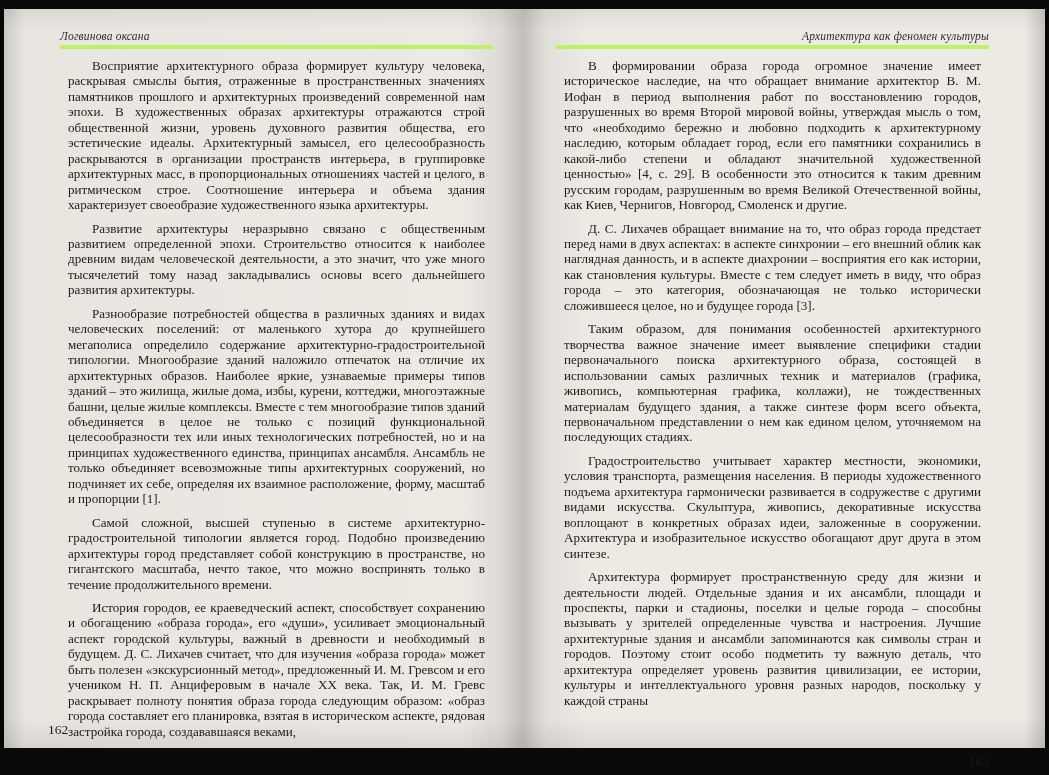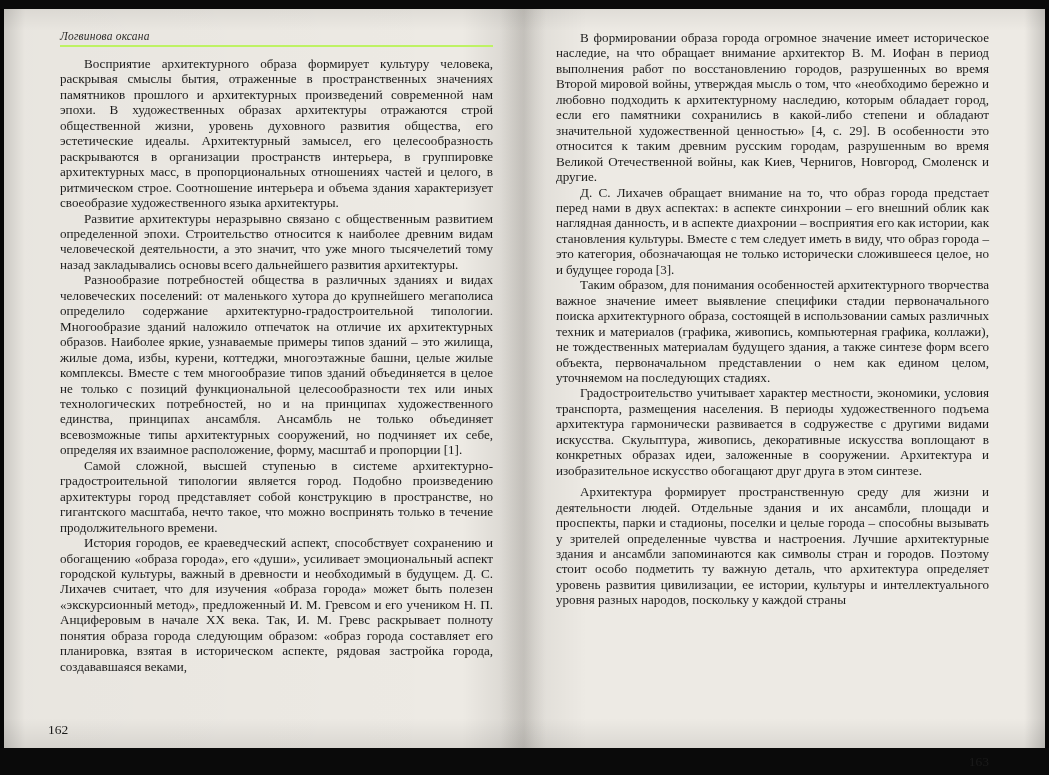--- a/index.html
+++ b/index.html
@@ -54,27 +54,27 @@
     color: #1b1b1b;
   }
   .page-col.left  { left: 60px; }
   .page-col.right { left: 556px; }
   .running-head {
     font-style: italic;
     font-size: 11.5px;
     letter-spacing: 0.2px;
     color: #2f2d2a;
     padding-bottom: 3px;
-    border-bottom: 2px solid #bef264;
+    border-bottom: 4px solid #bef264;
     margin-bottom: 9px;
   }
   .running-head.align-left  { text-align: left; }
   .running-head.align-right { text-align: right; }
   .body-text p {
-    margin: 0;
+    margin: 8px;
     font-size: 13.1px;
     line-height: 15.45px;
     text-align: justify;
     text-indent: 24px;
     hyphens: auto;
     -webkit-hyphens: auto;
     word-spacing: -0.2px;
   }
   .body-text p.noindent { text-indent: 0; }
   .body-text p.gap-before { margin-top: 6px; }
@@ -102,20 +102,21 @@
       <p>Восприятие архитектурного образа формирует культуру человека, раскрывая смыслы бытия, отраженные в пространственных значениях памятников прошлого и архитектурных произведений современной нам эпохи. В художественных образах архитектуры отражаются строй общественной жизни, уровень духовного развития общества, его эстетические идеалы. Архитектурный замысел, его целесообразность раскрываются в организации пространств интерьера, в группировке архитектурных масс, в пропорциональных отношениях частей и целого, в ритмическом строе. Соотношение интерьера и объема здания характеризует своеобразие художественного языка архитектуры.</p>
       <p>Развитие архитектуры неразрывно связано с общественным развитием определенной эпохи. Строительство относится к наиболее древним видам человеческой деятельности, а это значит, что уже много тысячелетий тому назад закладывались основы всего дальнейшего развития архитектуры.</p>
       <p>Разнообразие потребностей общества в различных зданиях и видах человеческих поселений: от маленького хутора до крупнейшего мегаполиса определило содержание архитектурно-градостроительной типологии. Многообразие зданий наложило отпечаток на отличие их архитектурных образов. Наиболее яркие, узнаваемые примеры типов зданий – это жилища, жилые дома, избы, курени, коттеджи, многоэтажные башни, целые жилые комплексы. Вместе с тем многообразие типов зданий объединяется в целое не только с позиций функциональной целесообразности тех или иных технологических потребностей, но и на принципах художественного единства, принципах ансамбля. Ансамбль не только объединяет всевозможные типы архитектурных сооружений, но подчиняет их себе, определяя их взаимное расположение, форму, масштаб и пропорции [1].</p>
       <p>Самой сложной, высшей ступенью в системе архитектурно-градостроительной типологии является город. Подобно произведению архитектуры город представляет собой конструкцию в пространстве, но гигантского масштаба, нечто такое, что можно воспринять только в течение продолжительного времени.</p>
       <p>История городов, ее краеведческий аспект, способствует сохранению и обогащению «образа города», его «души», усиливает эмоциональный аспект городской культуры, важный в древности и необходимый в будущем. Д. С. Лихачев считает, что для изучения «образа города» может быть полезен «экскурсионный метод», предложенный И. М. Гревсом и его учеником Н. П. Анциферовым в начале XX века. Так, И. М. Гревс раскрывает полноту понятия образа города следующим образом: «образ города составляет его планировка, взятая в историческом аспекте, рядовая застройка города, создававшаяся веками,</p>
     </div>
   </div>
   <div class="page-number left-num">162</div>
 
   <div class="page-col right">
+    <div class="running-head align-right">Архитектура как феномен культуры</div>
     <div class="body-text">
       <p>В формировании образа города огромное значение имеет историческое наследие, на что обращает внимание архитектор В. М. Иофан в период выполнения работ по восстановлению городов, разрушенных во время Второй мировой войны, утверждая мысль о том, что «необходимо бережно и любовно подходить к архитектурному наследию, которым обладает город, если его памятники сохранились в какой-либо степени и обладают значительной художественной ценностью» [4, с. 29]. В особенности это относится к таким древним русским городам, разрушенным во время Великой Отечественной войны, как Киев, Чернигов, Новгород, Смоленск и другие.</p>
       <p>Д. С. Лихачев обращает внимание на то, что образ города предстает перед нами в двух аспектах: в аспекте синхронии – его внешний облик как наглядная данность, и в аспекте диахронии – восприятия его как истории, как становления культуры. Вместе с тем следует иметь в виду, что образ города – это категория, обозначающая не только исторически сложившееся целое, но и будущее города [3].</p>
       <p>Таким образом, для понимания особенностей архитектурного творчества важное значение имеет выявление специфики стадии первоначального поиска архитектурного образа, состоящей в использовании самых различных техник и материалов (графика, живопись, компьютерная графика, коллажи), не тождественных материалам будущего здания, а также синтезе форм всего объекта, первоначальном представлении о нем как едином целом, уточняемом на последующих стадиях.</p>
       <p>Градостроительство учитывает характер местности, экономики, условия транспорта, размещения населения. В периоды художественного подъема архитектура гармонически развивается в содружестве с другими видами искусства. Скульптура, живопись, декоративные искусства воплощают в конкретных образах идеи, заложенные в сооружении. Архитектура и изобразительное искусство обогащают друг друга в этом синтезе.</p>
       <p class="gap-before">Архитектура формирует пространственную среду для жизни и деятельности людей. Отдельные здания и их ансамбли, площади и проспекты, парки и стадионы, поселки и целые города – способны вызывать у зрителей определенные чувства и настроения. Лучшие архитектурные здания и ансамбли запоминаются как символы стран и городов. Поэтому стоит особо подметить ту важную деталь, что архитектура определяет уровень развития цивилизации, ее истории, культуры и интеллектуального уровня разных народов, поскольку у каждой страны</p>
     </div>
   </div>
   <div class="page-number right-num">163</div>
 

